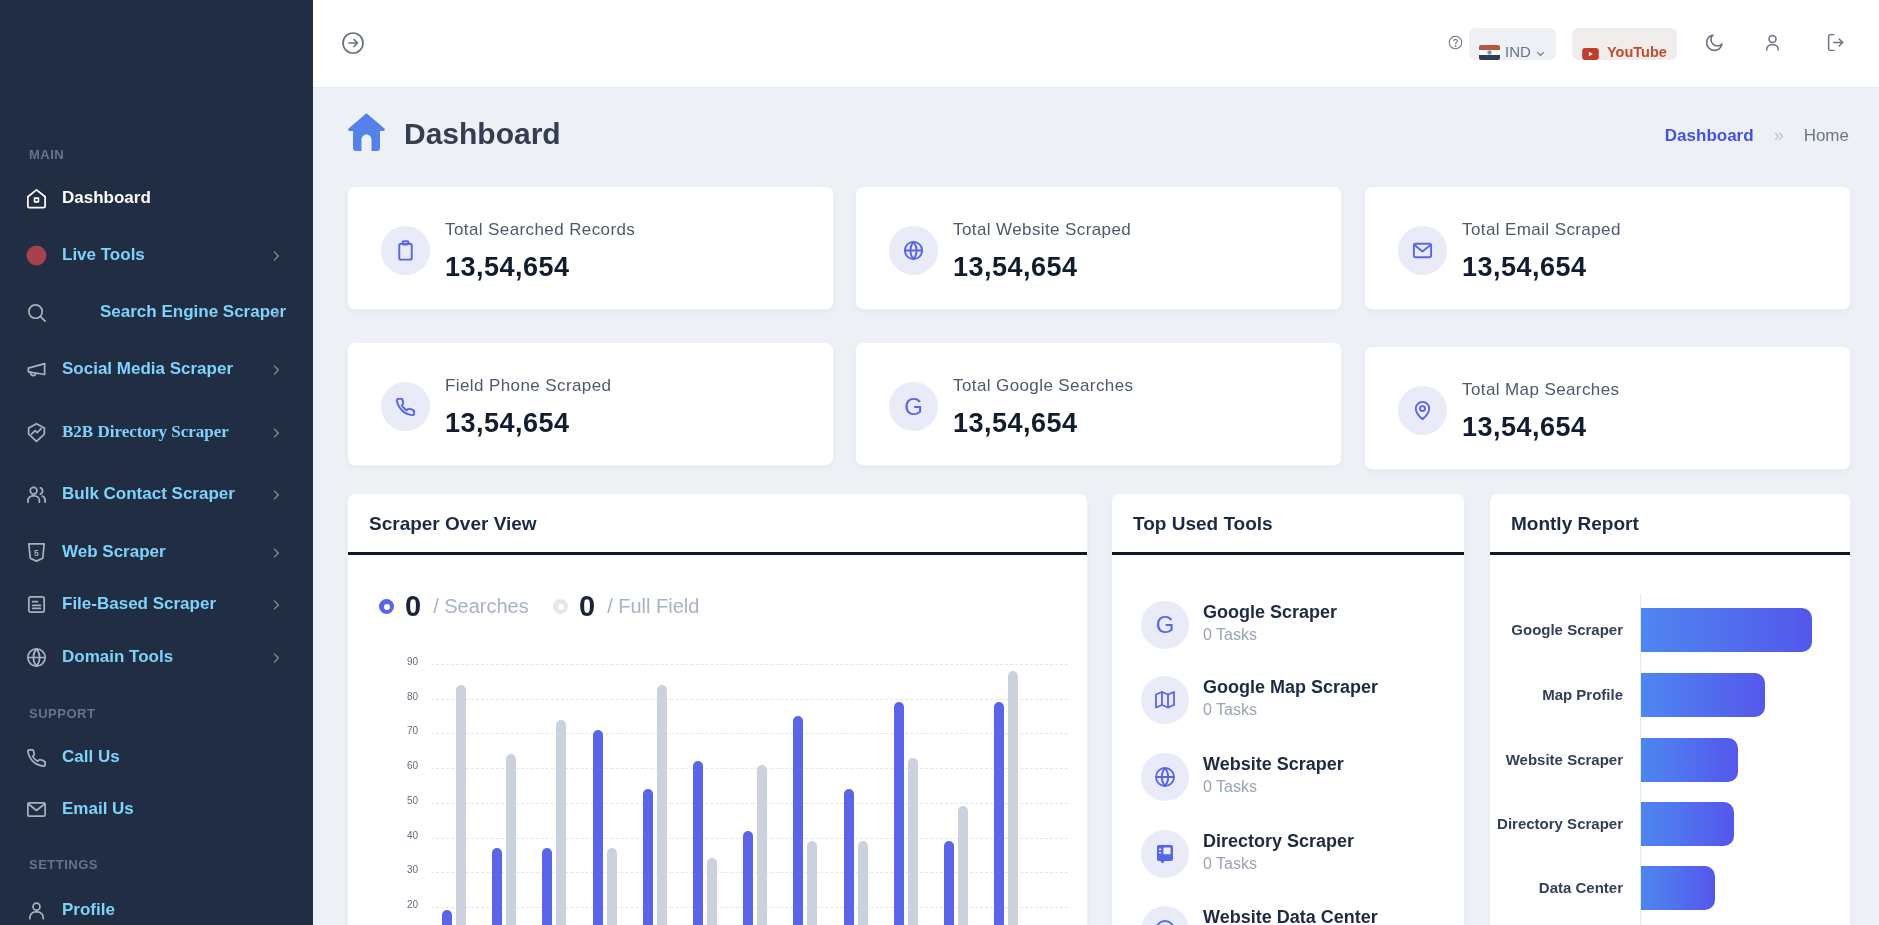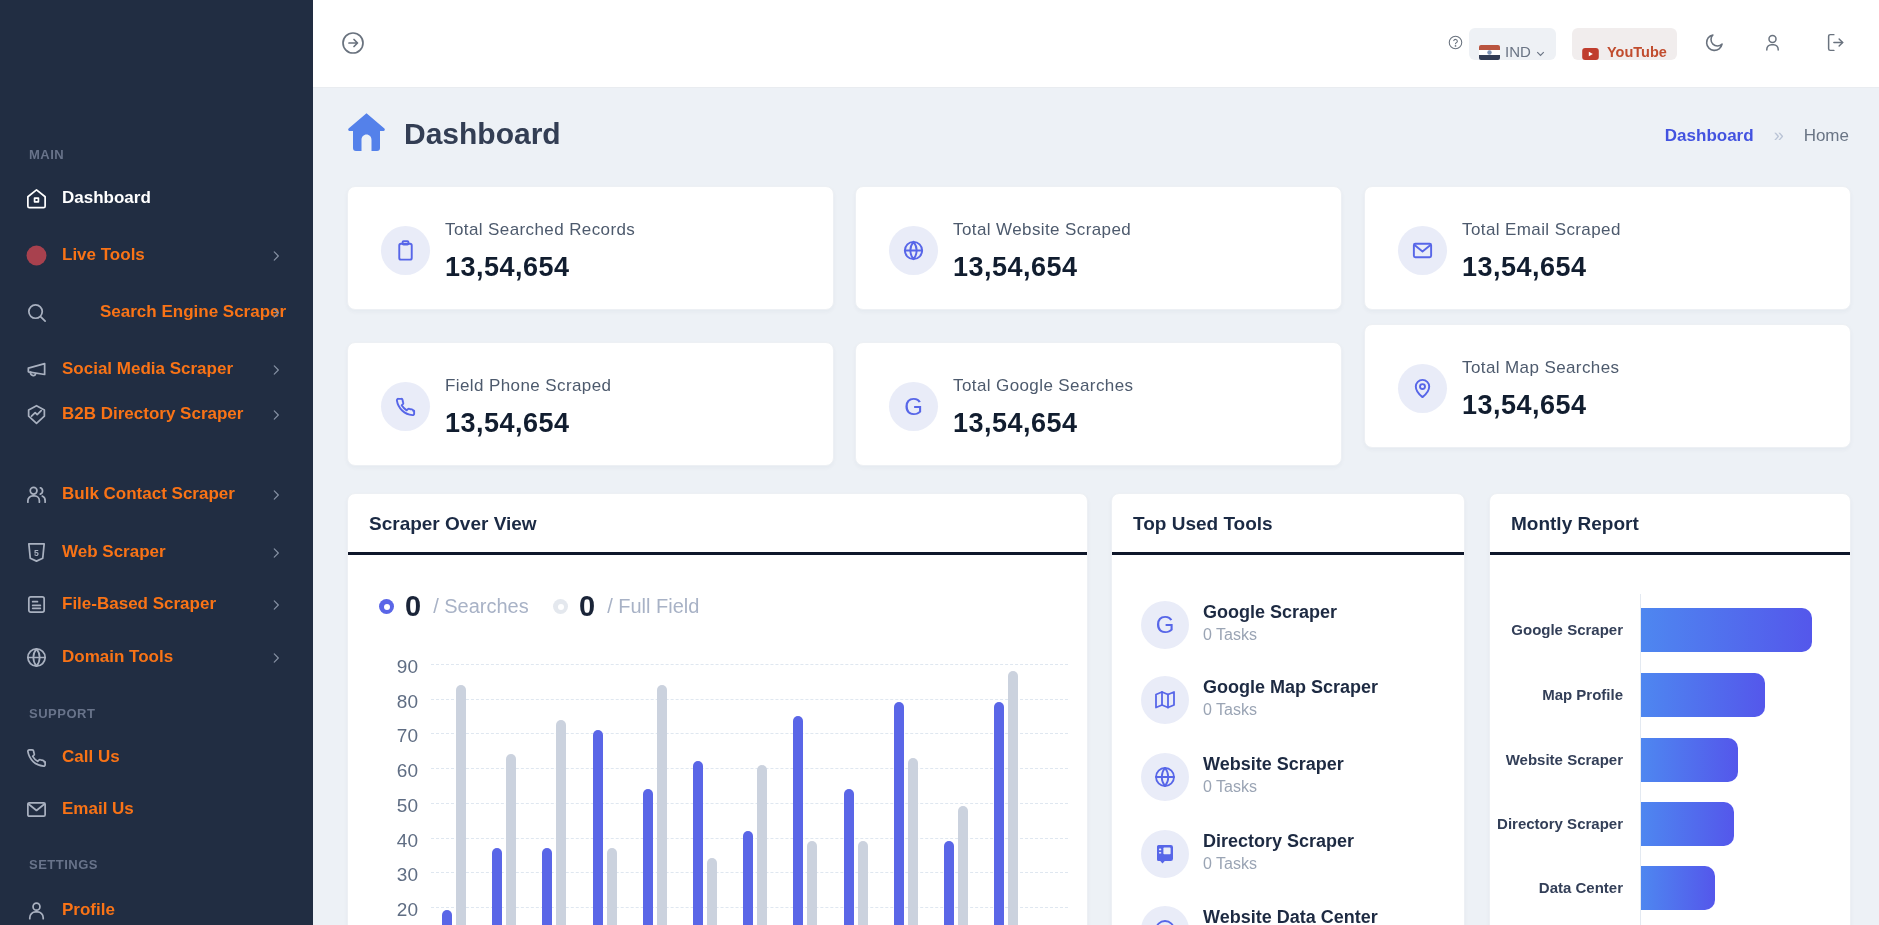--- a/index.html
+++ b/index.html
@@ -2,21 +2,21 @@
 <html><head>
 <meta charset="utf-8">
 <style>
 * { margin:0; padding:0; box-sizing:border-box; }
 html,body { width:1879px; height:925px; overflow:hidden; }
 body { font-family:"Liberation Sans", sans-serif; background:#edf1f6; position:relative; }
 
 
 #sidebar { position:absolute; left:0; top:0; width:313px; height:925px; background:#212d42; z-index:5; }
 .slabel { position:absolute; left:29px; font-size:13px; font-weight:700; letter-spacing:.5px; color:#68738a; }
-.mi { position:absolute; left:0; width:313px; height:46px; display:flex; align-items:center; color:#f97316; font-size:17px; font-weight:700; }
+.mi { position:absolute; left:0; width:313px; height:46px; display:flex; align-items:center; color:#7dd3fc; font-size:17px; font-weight:700; }
 .mi svg { position:absolute; left:25px; width:23px; height:23px; stroke:#a9b1c0; stroke-width:1.8; fill:none; stroke-linecap:round; stroke-linejoin:round; }
 .mi .txt { margin-left:62px; }
 .mi .chev { position:absolute; left:269px; width:14px; height:14px; top:16px; }
 .mi .chev svg { position:static; width:14px; height:14px; stroke:#8792a5; stroke-width:2; }
 .mi.active { color:#ffffff; }
 .mi.active svg { stroke:#ffffff; }
 
 
 #topbar { position:absolute; left:313px; top:0; width:1566px; height:88px; background:#ffffff; border-bottom:1px solid #e9ecf0; }
 .tbicon { position:absolute; stroke:#69727e; fill:none; stroke-width:1.7; stroke-linecap:round; stroke-linejoin:round; }
@@ -48,21 +48,21 @@
 .bhead .t { position:absolute; left:21px; top:19px; font-size:19px; font-weight:700; color:#1b2a44; }
 
 
 #chartcard { left:347px; width:741px; }
 .legend { position:absolute; top:96px; display:flex; align-items:center; }
 .ldot { width:15px; height:15px; border-radius:50%; position:relative; }
 .ldot:after { content:""; position:absolute; left:4.5px; top:4.5px; width:6px; height:6px; border-radius:50%; background:#fff; }
 .lnum { font-size:29px; font-weight:800; color:#1a2438; margin-left:11px; }
 .llab { font-size:20px; color:#a8b2c6; margin-left:12px; }
 .gline { position:absolute; left:83px; width:637px; height:0; border-top:1px dashed #dfe7f0; }
-.glab { position:absolute; left:0; width:70px; text-align:right; font-size:19px; color:#5f6d83; }
+.glab { position:absolute; left:0; width:70px; text-align:right; font-size:10px; color:#5f6d83; }
 .bar { position:absolute; width:10px; border-radius:5px 5px 0 0; }
 .bar.b { background:#5a66e7; }
 .bar.g { background:#cbd2de; }
 
 
 #toolcard { left:1111px; width:354px; }
 .tool { position:absolute; left:29px; width:300px; }
 .tool .tcirc { position:absolute; left:0; top:0; width:48px; height:48px; border-radius:50%; background:#e9ecf8; display:flex; align-items:center; justify-content:center; }
 .tool .tcirc svg { width:24px; height:24px; stroke:#5766e8; stroke-width:1.8; fill:none; stroke-linecap:round; stroke-linejoin:round; }
 .tool .tt { position:absolute; left:62px; top:1px; font-size:18px; font-weight:700; color:#1d2a42; white-space:nowrap; }
@@ -113,21 +113,21 @@
     <svg viewBox="0 0 24 24">
         <path d="m3.5 10.5 17-4.7v11.4l-17-2.8v-3.9z"></path>
         <path d="M11.3 16.2a2.8 2.8 0 1 1-5.4-1.5"></path>
       </svg>
     <span class="txt">Social Media Scraper</span>
     <span class="chev"><svg viewBox="0 0 24 24">
           <polyline points="9 5 16 12 9 19"></polyline>
         </svg></span>
   </div>
 
-  <div class="mi" style="top:391px;">
+  <div class="mi" style="top:409px;font-family:Liberation Serif, serif;">
     <svg viewBox="0 0 24 24">
         <path d="M12 2.8 3.8 7.2v6.6L12 21.2l8.2-7.4V7.2z"></path>
         <path d="M6.8 13.8 10.6 10l2.1 2.1 4.2-4.2"></path>
       </svg>
     <span class="txt">B2B Directory Scraper</span>
     <span class="chev"><svg viewBox="0 0 24 24">
           <polyline points="9 5 16 12 9 19"></polyline>
         </svg></span>
   </div>
 
@@ -313,21 +313,21 @@
   <div class="lbl">Field Phone Scraped</div>
   <div class="num">13,54,654</div>
 </div>
 <div class="card scard" style="left:855px; top:342px;">
   <div class="circ">
       <span class="gletter">G</span>
     </div>
   <div class="lbl">Total Google Searches</div>
   <div class="num">13,54,654</div>
 </div>
-<div class="card scard" style="left:1364px; top:324px;text-align:right;">
+<div class="card scard" style="left:1364px; top:346px;text-align:right;">
   <div class="circ">
       <svg viewBox="0 0 24 24">
         <path d="M12 21s7-5.3 7-11a7 7 0 1 0-14 0c0 5.7 7 11 7 11z"></path>
         <circle cx="12" cy="10" r="2.6"></circle>
       </svg>
     </div>
   <div class="lbl">Total Map Searches</div>
   <div class="num">13,54,654</div>
 </div>
 

